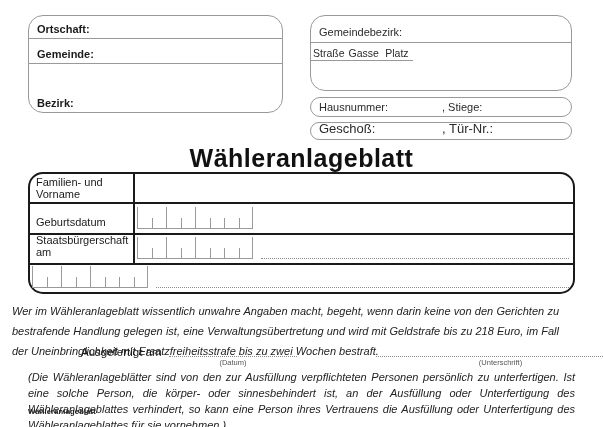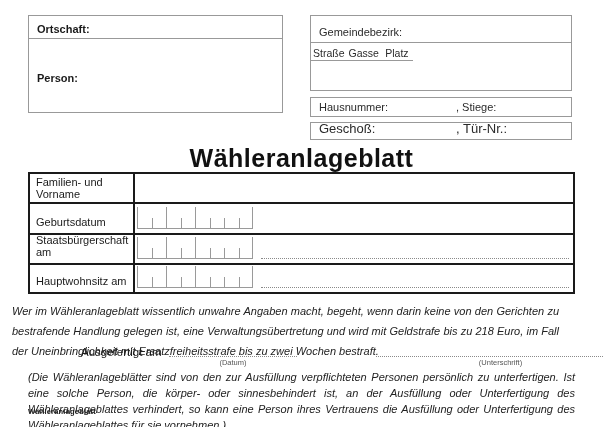--- a/index.html
+++ b/index.html
@@ -6,21 +6,21 @@
     --text:#1a1a1a; --boxb:#999999; --tableb:#1a1a1a;
     --comb:#9a9a9a; --dots:#8a8a8a; --cap:#555555;
   }
   *{margin:0;padding:0;box-sizing:border-box;}
   html,body{width:603px;height:427px;}
   body{
     position:relative;background:#ffffff;color:var(--text);
     font-family:"Liberation Sans","DejaVu Sans",sans-serif;
     overflow:hidden;
   }
-  .abs{position:absolute;}
+  .abs{position:absolute;border-radius:15px;}
 
   
   .hbox{border:1px solid var(--boxb);background:#fff;}
   .loc-box{left:28px;top:15px;width:255px;height:98px;}
   .loc-row{display:flex;align-items:flex-end;padding:0 0 3px 8px;
            font-weight:bold;font-size:11px;}
   .loc-row-1{height:23px;border-bottom:1px solid var(--boxb);}
   .loc-row-2{height:25px;border-bottom:1px solid var(--boxb);}
   .loc-row-3{height:48px;}
 
@@ -32,21 +32,21 @@
                padding:4px 6px 0 0;}
   .street-opt{display:block;font-size:10.5px;color:#2a2a2a;
               border-bottom:1px solid var(--boxb);
               padding:0 2px 1px 2px;margin-bottom:2px;min-width:32px;
               text-align:center;}
   .house-box{left:310px;top:97px;width:262px;height:20px;
              font-size:11px;color:#2a2a2a;}
   .floor-box{left:310px;top:122px;width:262px;height:18px;
              font-size:13px;color:#2a2a2a;}
   .pair-left{position:absolute;left:8px;bottom:3px;}
-  .pair-right{position:absolute;left:145px;bottom:3px;margin-top:9px;}
+  .pair-right{position:absolute;left:131px;bottom:3px;margin-top:9px;}
 
   
   .title{left:0;top:144px;width:603px;text-align:center;
          font-size:25px;font-weight:bold;letter-spacing:0.5px;color:#111;}
 
   
   .ptable{left:28px;top:172px;width:547px;border:2px solid var(--tableb);}
   .prow{display:flex;}
   .prow + .prow{border-top:2px solid var(--tableb);}
   .plabel{width:105px;border-right:2px solid var(--tableb);
@@ -90,22 +90,25 @@
   .footer{left:28px;top:407px;font-size:7.5px;font-weight:bold;color:#222;
           letter-spacing:0.2px;}
 </style>
 </head>
 <body>
 
 <div class="abs hbox loc-box">
   <div class="loc-row loc-row-1">
     <span>Ortschaft:</span>
   </div>
+  <div class="loc-row loc-row-2">
+    <span>Gemeinde:</span>
+  </div>
   <div class="loc-row loc-row-3">
-    <span>Person:</span>
+    <span>Bezirk:</span>
   </div>
 </div>
 
 <div class="abs hbox addr-box">
   <div class="addr-district">
     <span>Gemeindebezirk:</span>
   </div>
   <div class="street-opts">
     <span class="street-opt">Straße</span>
     <span class="street-opt">Gasse</span>
@@ -157,21 +160,20 @@
           <div class="tick tall" style="left: 50%;"></div>
           <div class="tick short" style="left: 62.5%;"></div>
           <div class="tick short" style="left: 75%;"></div>
           <div class="tick short" style="left: 87.5%;"></div>
           <div class="tick tall" style="left: calc(100% - 1px);"></div>
         </div>
       <div class="dotline"></div>
     </div>
   </div>
   <div class="prow row-res">
-    <div class="plabel bottom">Hauptwohnsitz am</div>
     <div class="pvalue">
       <div class="comb">
           <div class="tick tall" style="left: 0%;"></div>
           <div class="tick short" style="left: 12.5%;"></div>
           <div class="tick tall" style="left: 25%;"></div>
           <div class="tick short" style="left: 37.5%;"></div>
           <div class="tick tall" style="left: 50%;"></div>
           <div class="tick short" style="left: 62.5%;"></div>
           <div class="tick short" style="left: 75%;"></div>
           <div class="tick short" style="left: 87.5%;"></div>

